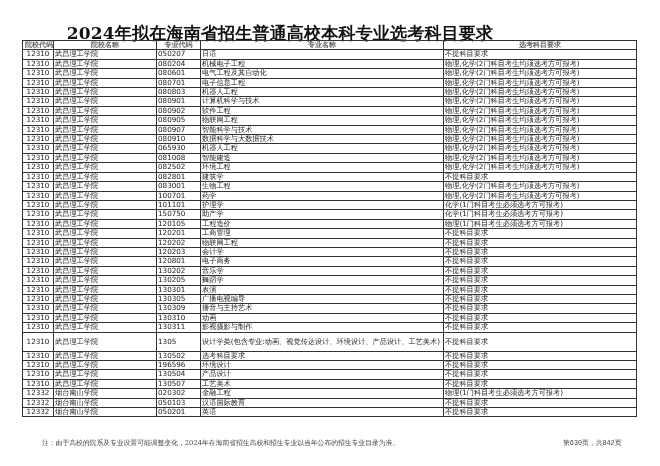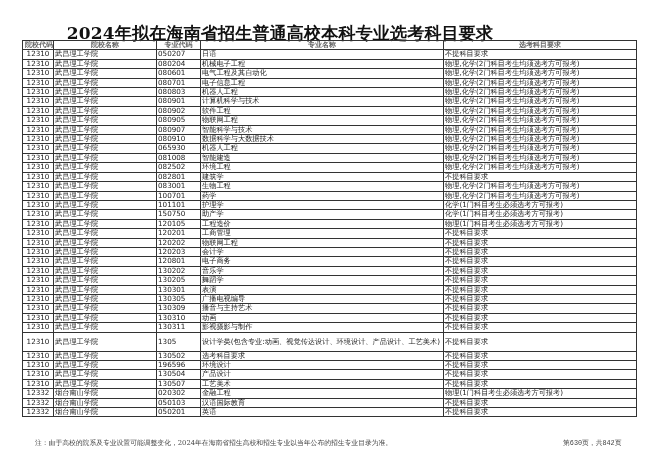--- a/index.html
+++ b/index.html
@@ -27,21 +27,21 @@
     font-size: 7.2px; white-space: nowrap; overflow: hidden; color: #1a1a1a;
   }
   table.grid th {
     font-family: "DejaVu Serif", "Liberation Serif", serif; font-weight: bold;
     color: #666; text-align: center; font-size: 7px; margin-top: 44px;
   }
   table.grid td.code { text-align: center; margin-top: 27px; }
   table.grid td.left { text-align: left; padding-left: 1px; }
   table.grid tr.tall td { height: 18px; line-height: 9px; white-space: normal; }
   .footer-note {
-    position: absolute; left: 35px; top: 438px; font-size: 6.8px; color: #444;
+    position: absolute; left: 42px; top: 438px; font-size: 6.8px; color: #444;
     font-family: "DejaVu Serif", "Liberation Serif", serif;
   }
   .footer-page {
     position: absolute; left: 563px; top: 438px; font-size: 6.8px; color: #444;
     font-family: Liberation Mono, monospace;
   }
 </style>
 </head>
 <body>
 

